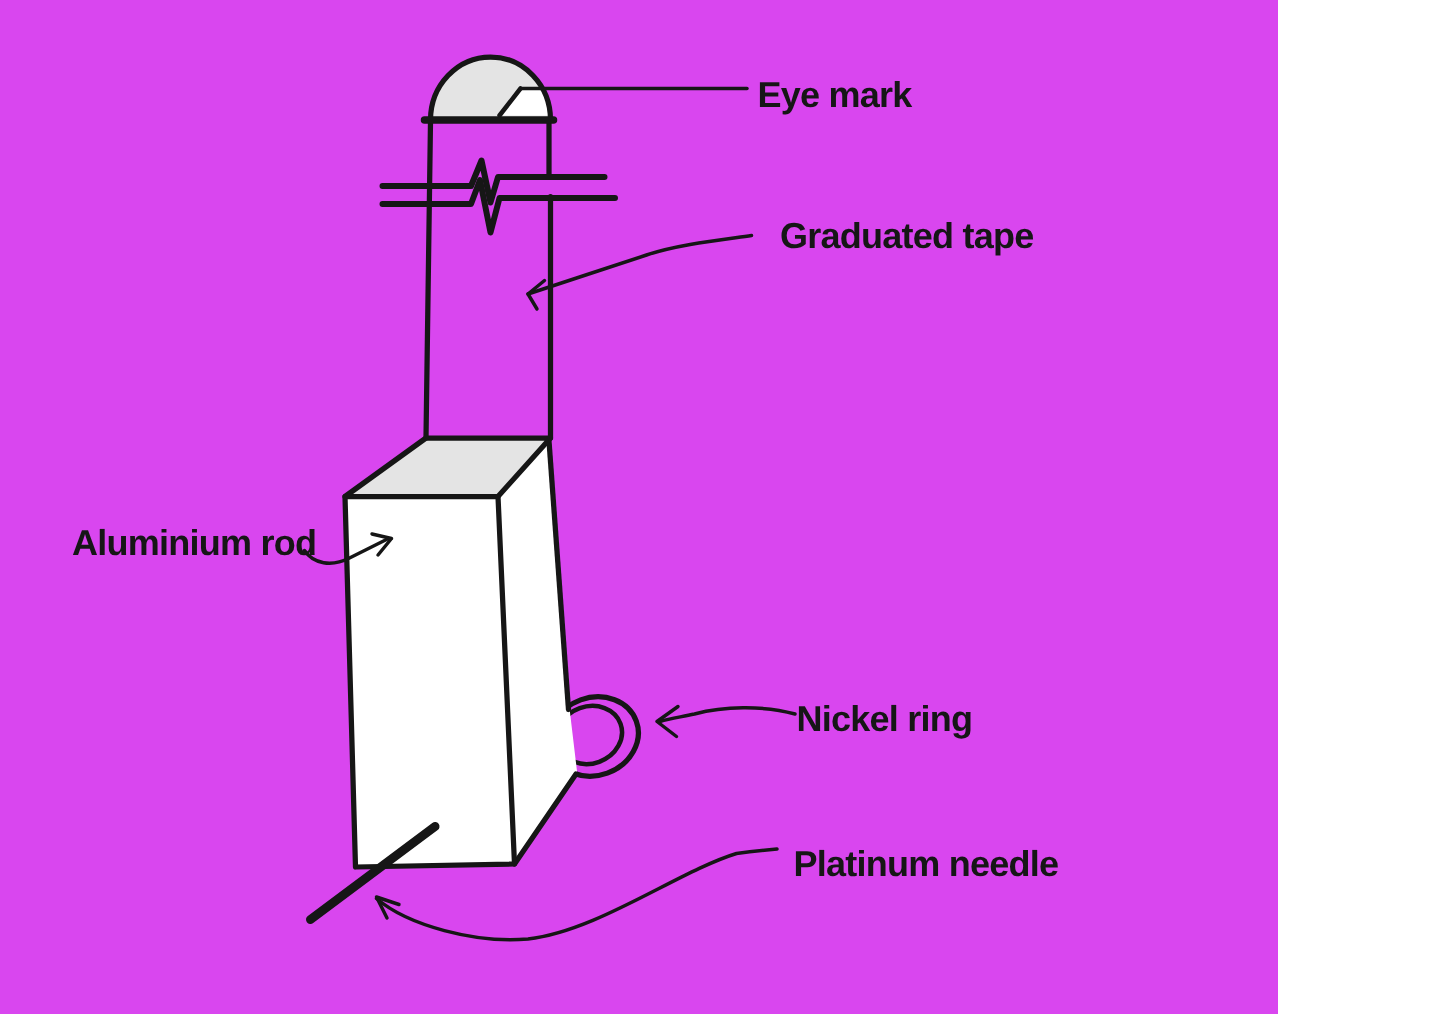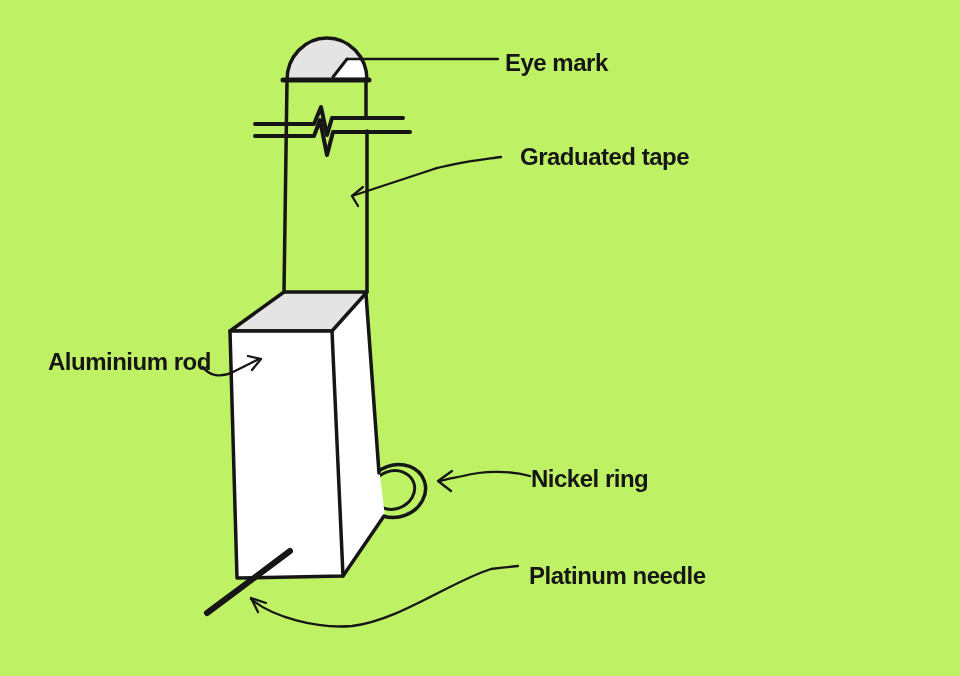--- a/index.html
+++ b/index.html
@@ -1,19 +1,19 @@
 <!DOCTYPE html>
 <html><head>
 <meta charset="utf-8">
 <style>
   html,body{margin:0;padding:0;background:#ffffff;}
   .canvas{
     position:relative;
-    width:960px;height:676px;
-    background:#bef264;
+    width:852px;height:676px;
+    background:#d946ef;
     overflow:hidden;
     font-family:"Liberation Sans", sans-serif;
   }
   svg{display:block;}
   .ink{stroke:#161616;fill:none;stroke-linecap:round;stroke-linejoin:round;}
   .w35{stroke-width:3.5;}
   .w3{stroke-width:3;}
   .w4{stroke-width:4;}
   .w5{stroke-width:5;}
   .needle{stroke-width:6;}

